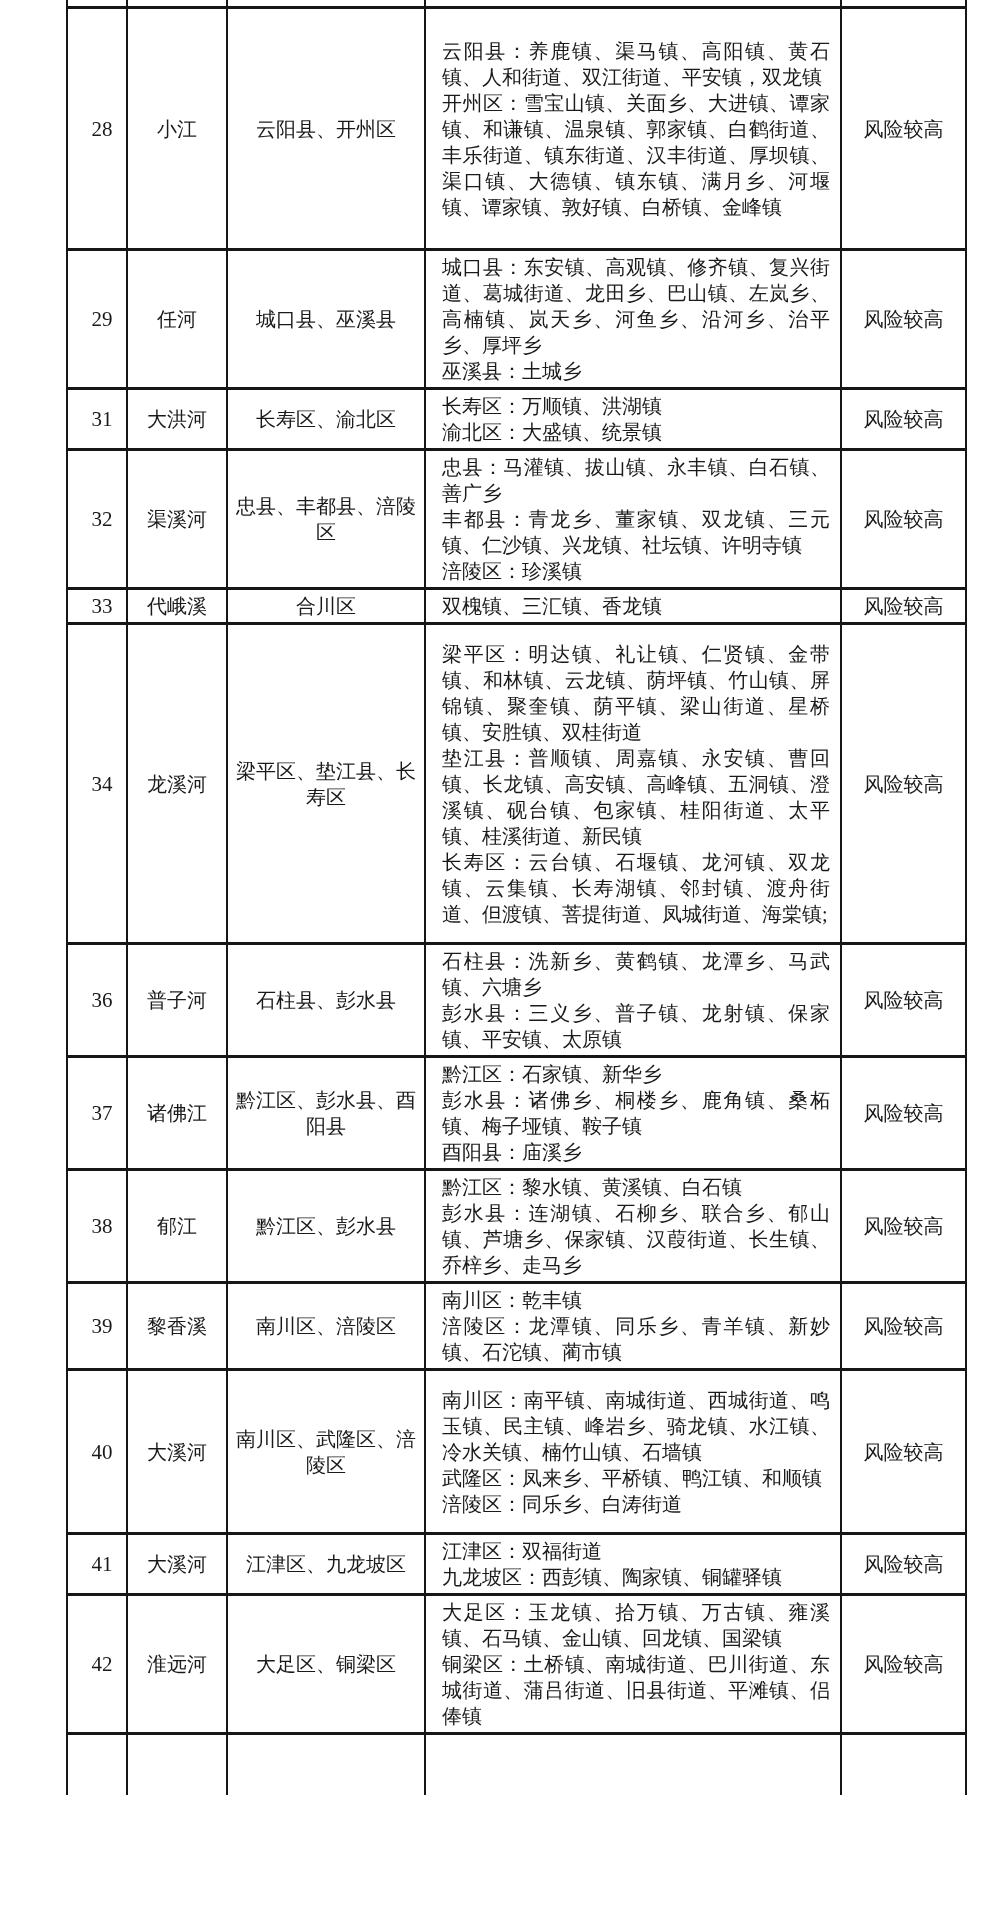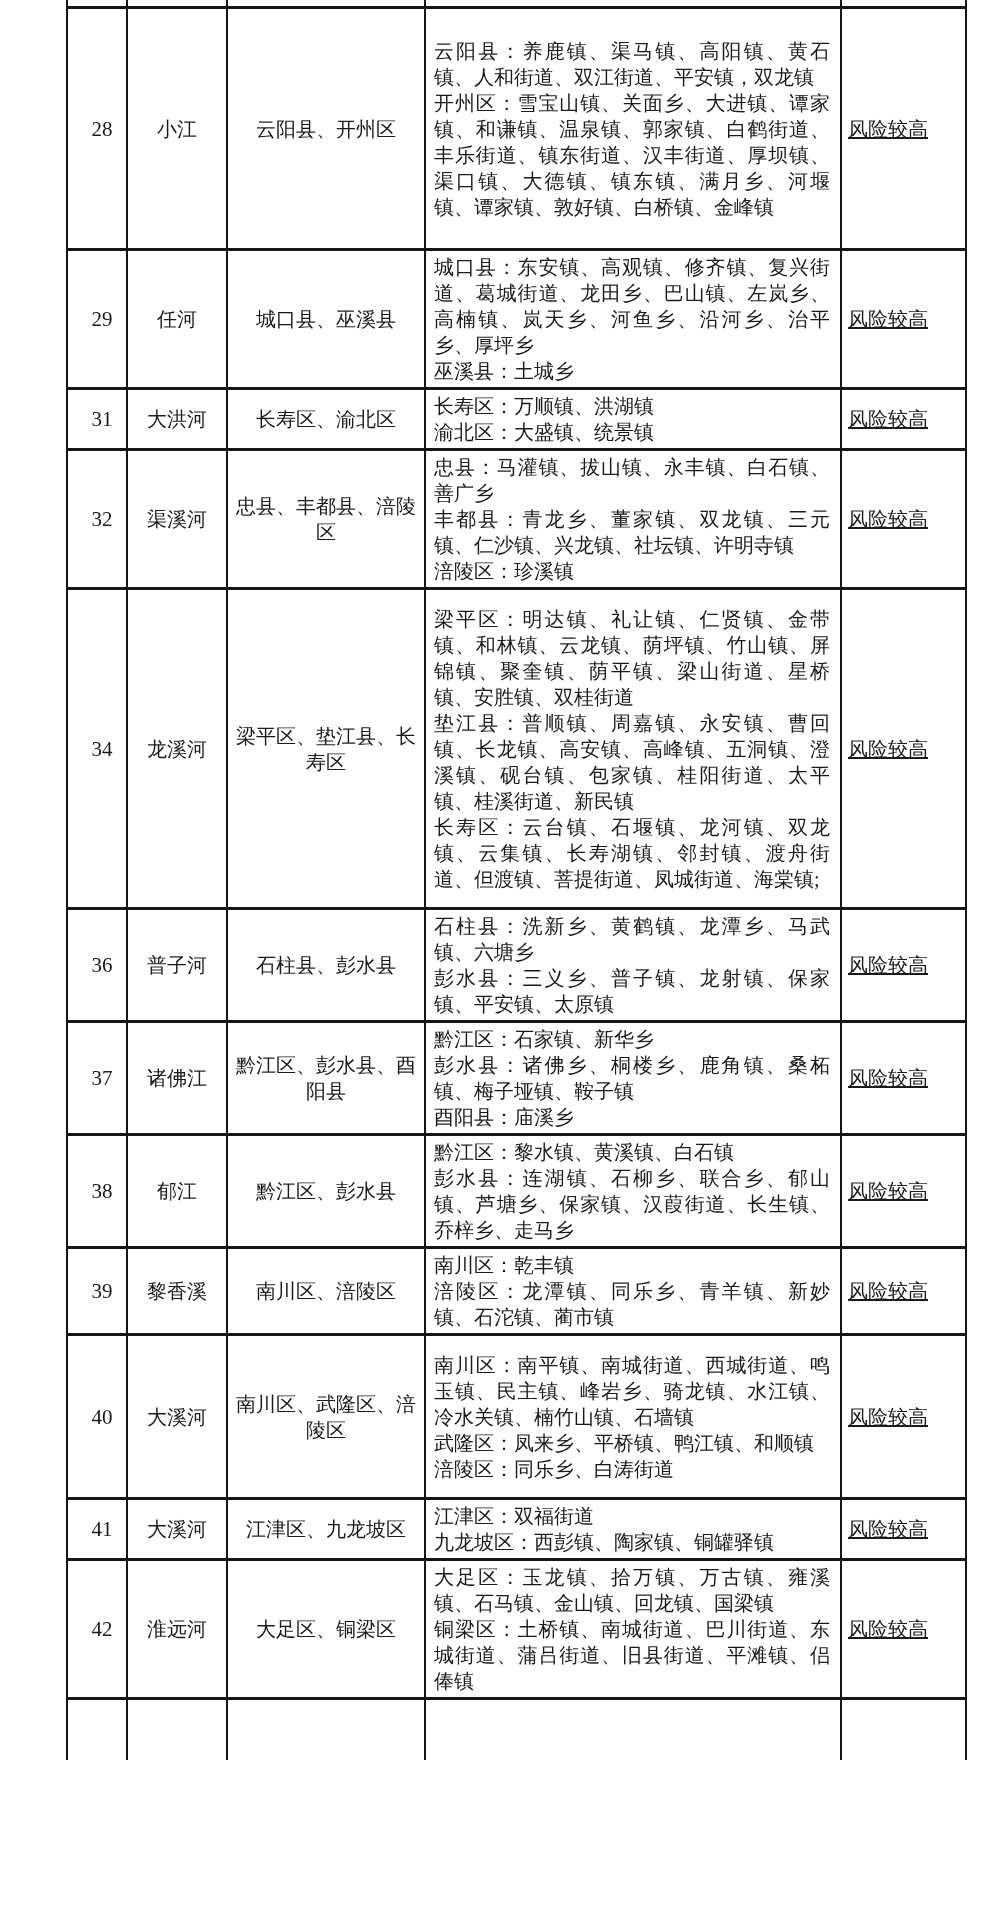--- a/index.html
+++ b/index.html
@@ -33,23 +33,23 @@
   }
   tr.sliver td{height:10px;padding:0;}
   tr.sliver.top td{border-top:none;}
   tr.sliver.bottom td{height:60px;border-bottom:none;}
   td.no-cell{text-align:center;font-size:21px;padding-left:16px;}
   td.river-cell{text-align:center;margin-left:32px;}
   td.districts-cell{text-align:center;}
   td.towns-cell{
     text-align:justify;
     text-justify:inter-character;
-    padding:3px 10px 3px 8px;
-  }
-  td.risk-cell{text-decoration:underline;}
+    padding:3px 10px 3px 16px;
+  }
+  td.risk-cell{text-align:center;}
   .towns-segment{margin:0;}
 </style>
 </head>
 <body>
 
 <table class="risk-table">
   <colgroup>
     <col class="c-no">
       <col class="c-river">
       <col class="c-districts">
@@ -99,20 +99,29 @@
     <td class="no-cell">32</td>
     <td class="river-cell">渠溪河</td>
     <td class="districts-cell">忠县、丰都县、涪陵区</td>
     <td class="towns-cell">
           <div class="towns-segment">忠县：马灌镇、拔山镇、永丰镇、白石镇、善广乡</div>
           <div class="towns-segment">丰都县：青龙乡、董家镇、双龙镇、三元镇、仁沙镇、兴龙镇、社坛镇、许明寺镇</div>
           <div class="towns-segment">涪陵区：珍溪镇</div>
         </td>
     <td class="risk-cell">风险较高</td>
   </tr>
+      <tr style="height: 34px;">
+    <td class="no-cell">33</td>
+    <td class="river-cell">代峨溪</td>
+    <td class="districts-cell">合川区</td>
+    <td class="towns-cell">
+          <div class="towns-segment">双槐镇、三汇镇、香龙镇</div>
+        </td>
+    <td class="risk-cell">风险较高</td>
+  </tr>
       <tr style="height: 320px;">
     <td class="no-cell">34</td>
     <td class="river-cell">龙溪河</td>
     <td class="districts-cell">梁平区、垫江县、长寿区</td>
     <td class="towns-cell">
           <div class="towns-segment">梁平区：明达镇、礼让镇、仁贤镇、金带镇、和林镇、云龙镇、荫坪镇、竹山镇、屏锦镇、聚奎镇、荫平镇、梁山街道、星桥镇、安胜镇、双桂街道</div>
           <div class="towns-segment">垫江县：普顺镇、周嘉镇、永安镇、曹回镇、长龙镇、高安镇、高峰镇、五洞镇、澄溪镇、砚台镇、包家镇、桂阳街道、太平镇、桂溪街道、新民镇</div>
           <div class="towns-segment">长寿区：云台镇、石堰镇、龙河镇、双龙镇、云集镇、长寿湖镇、邻封镇、渡舟街道、但渡镇、菩提街道、凤城街道、海棠镇;</div>
         </td>
     <td class="risk-cell">风险较高</td>

